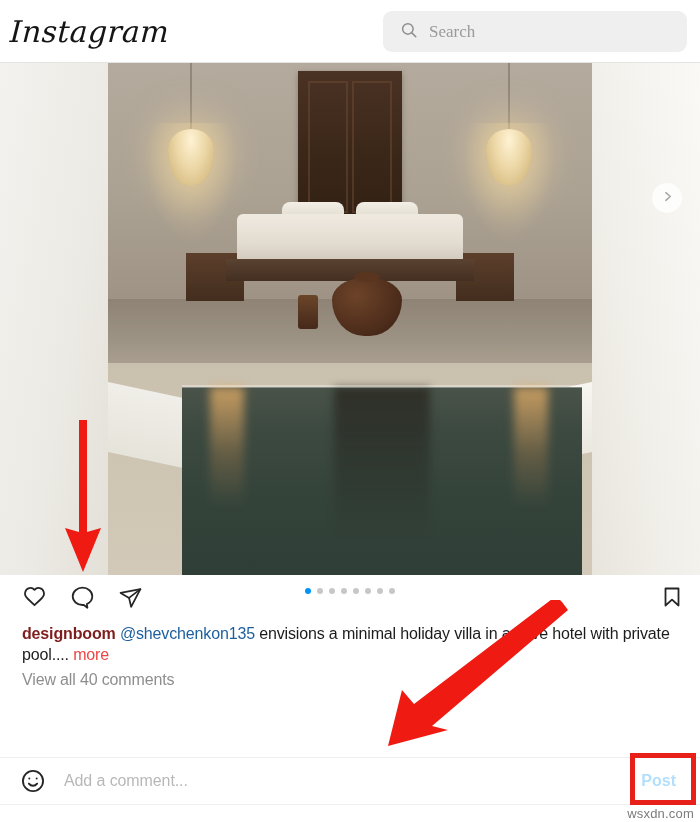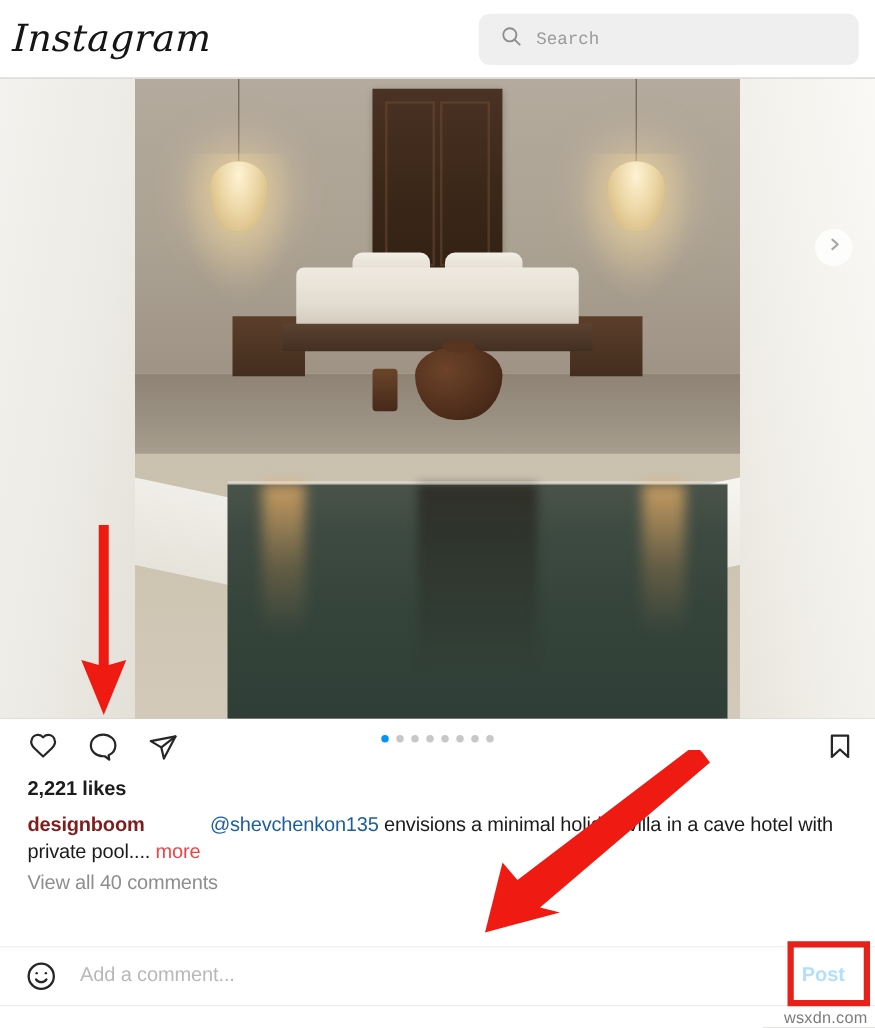--- a/index.html
+++ b/index.html
@@ -43,23 +43,23 @@
     height: 41px;
     background: #efefef;
     border-radius: 9px;
     display: flex;
     align-items: center;
     padding-left: 17px;
     gap: 11px;
   }
   .search-icon { display: block; flex: 0 0 auto; }
   .search-placeholder {
-    font-size: 14px;
+    font-size: 17px;
     color: #9a9a9a;
-    font-family: Liberation Mono, monospace;
+    font-family: Liberation Serif, serif;
   }
 
   
   .post-image {
     position: relative;
     width: 700px;
     height: 513px;
     overflow: hidden;
     background: #cfcabf;
     border-top: 1px solid #e4e4e4;
@@ -239,21 +239,21 @@
   .meta { padding: 4px 22px 0 22px; }
   .likes {
     font-size: 16px; font-weight: bold; color: #1c1c1c;
     letter-spacing: -0.1px; padding-bottom: 9px;
   }
   .caption {
     font-size: 16px; color: #1c1c1c; line-height: 1.32;
     letter-spacing: -0.15px;
   }
   .caption .username { font-weight: bold; color: #7f1d1d; }
-  .caption .mention { color: #1d5f9e; margin-left: 48px; }
+  .caption .mention { color: #1d5f9e; }
   .caption .more { color: #ef4444; }
 
   .view-comments {
     font-size: 16px; color: #8e8e8e; padding-top: 6px;
     letter-spacing: -0.15px; cursor: pointer;
   }
   .timestamp {
     font-size: 11px; color: #8e8e8e; padding-top: 10px;
     letter-spacing: 0.3px;
   }
@@ -421,21 +421,20 @@
   <span class="icon-btn">
     <span>
       <svg width="24" height="24" viewBox="0 0 24 24" fill="none" stroke="#262626" stroke-width="1.8" stroke-linecap="round" stroke-linejoin="round">
         <polygon points="18.5 3.5 5.5 3.5 5.5 20.5 12 14.6 18.5 20.5 18.5 3.5"></polygon>
       </svg>
     </span>
   </span>
 </div>
 
 <div class="meta">
-  <div class="likes">2,221 likes</div>
 
   <div class="caption">
     <span class="username">designboom</span>
     <span class="mention">@shevchenkon135</span><span> envisions a minimal holiday villa in a cave hotel with private pool....</span>
     <span class="more">more</span>
   </div>
 
   <div class="view-comments">View all 40 comments</div>
 
 </div>

